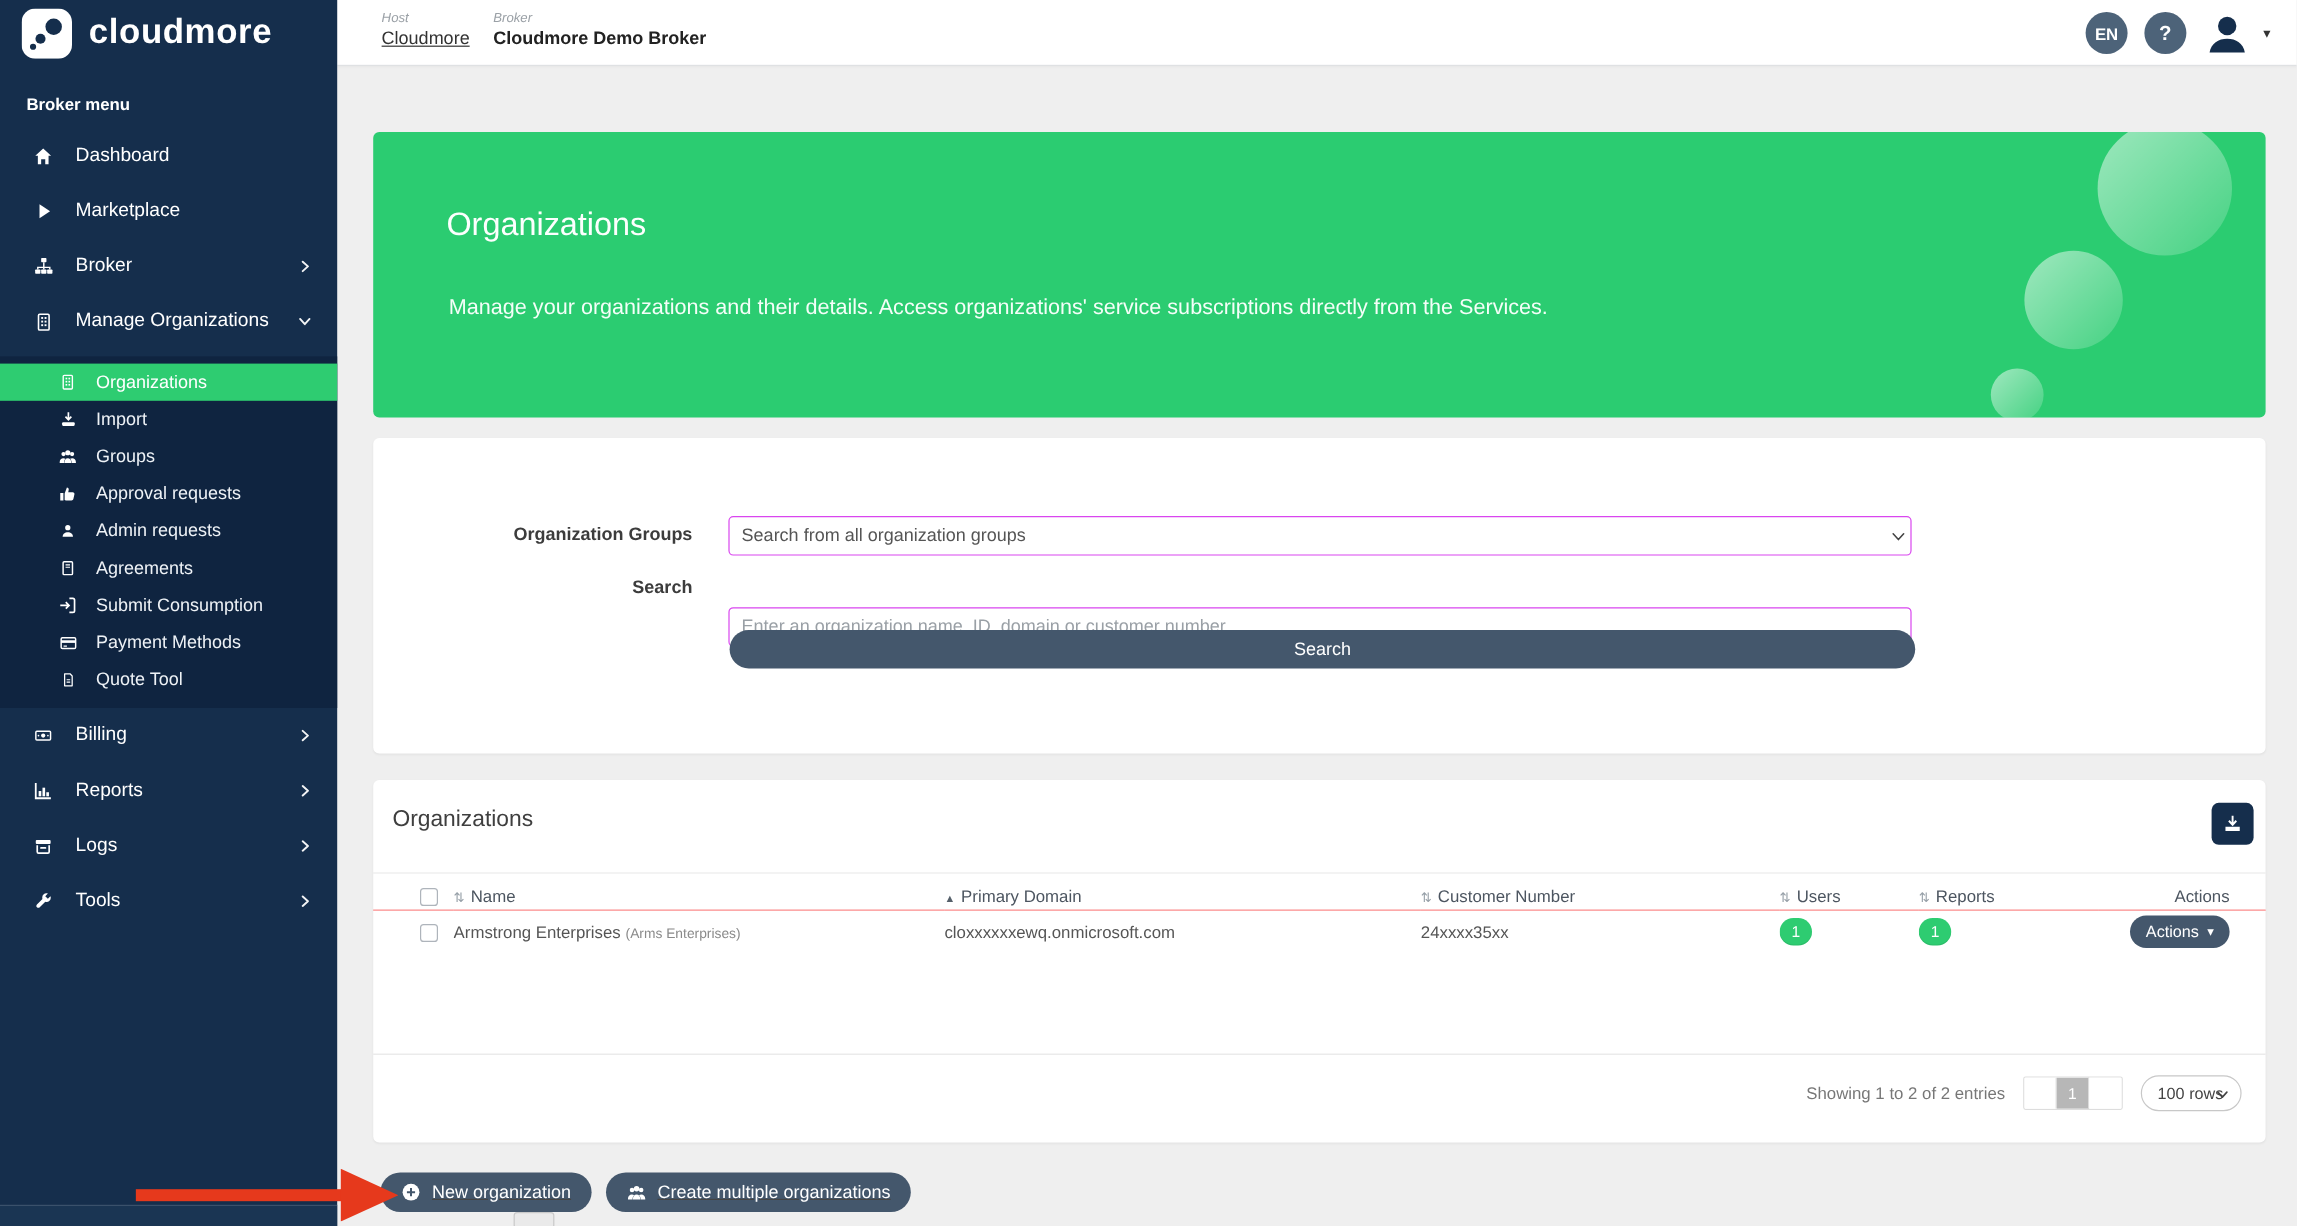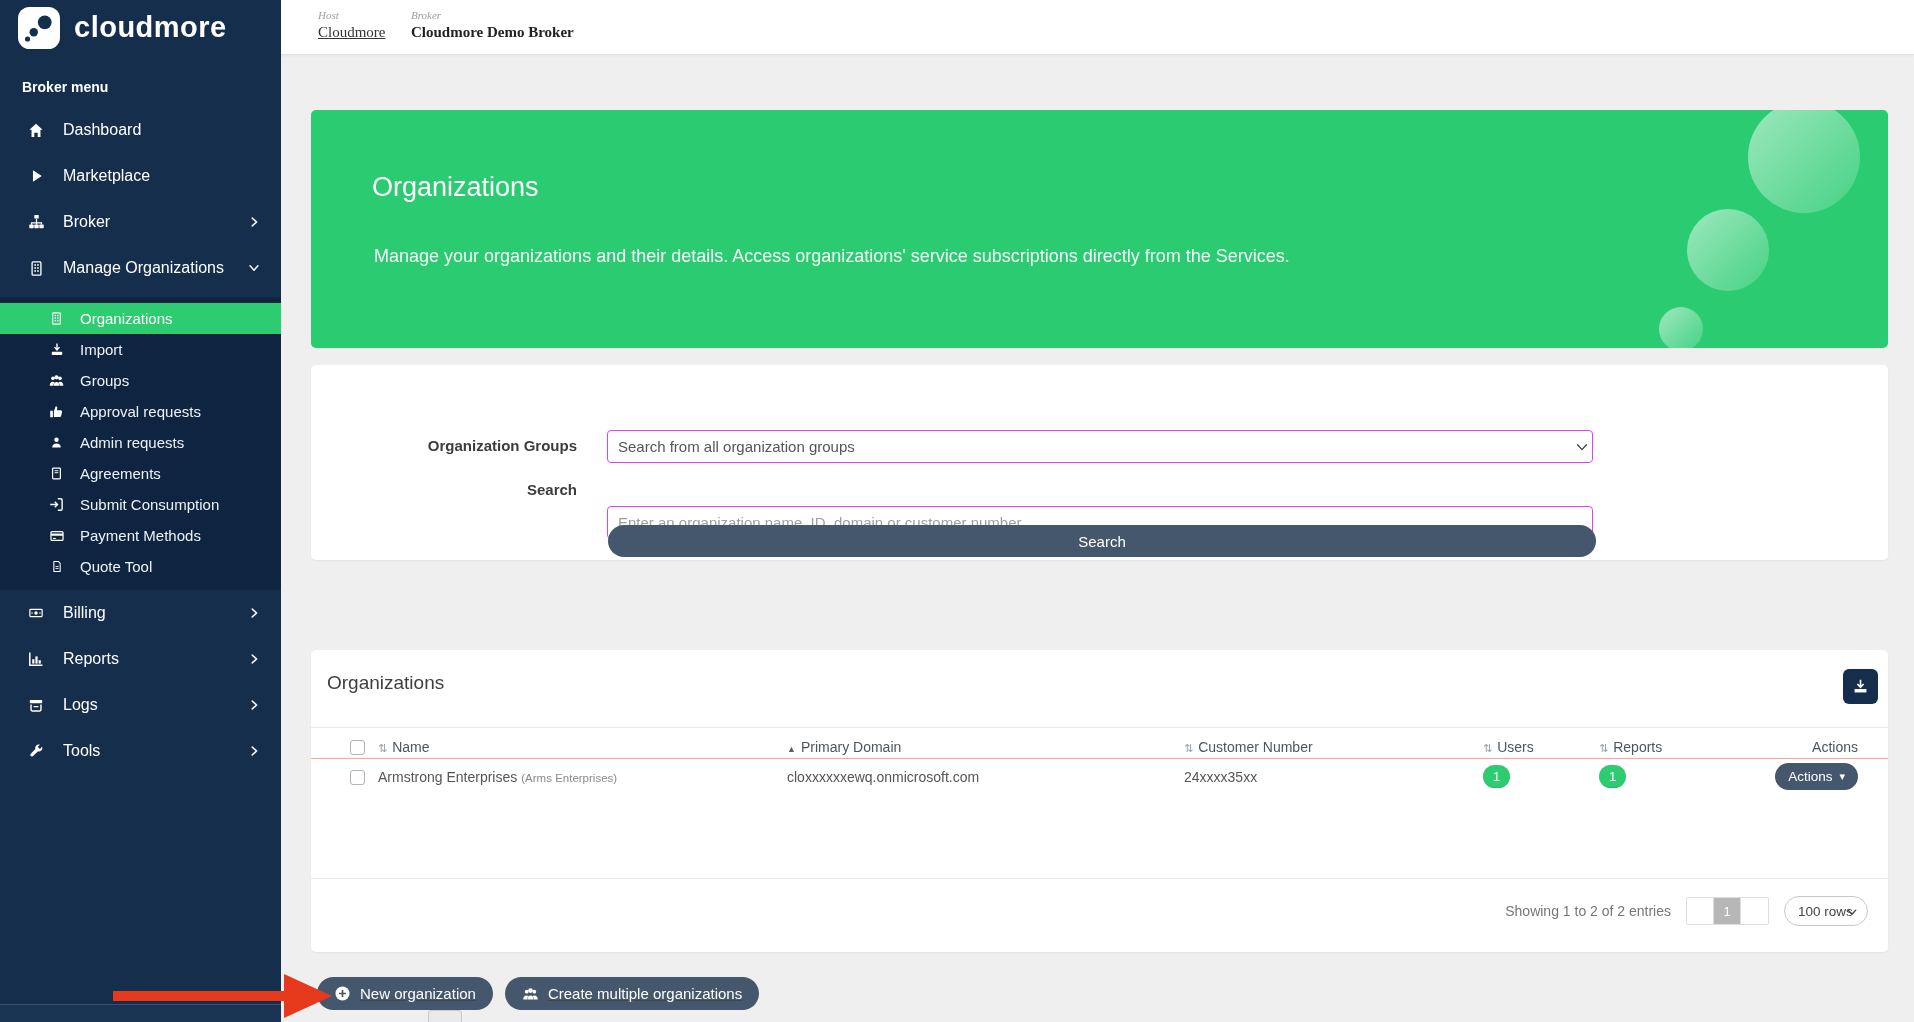--- a/index.html
+++ b/index.html
@@ -19,42 +19,42 @@
   .mi .chev { margin-left:auto; width:14px; height:14px; opacity:.95; }
   .submenu { background:#0f2440; padding:6px 0 8px 0; margin-top:6px; }
   .smi { height:31px; display:flex; align-items:center; padding-left:48px; font-size:15px; cursor:pointer; color:#eef2f6; }
   .smi .ico { width:17px; height:16px; margin-right:15px; display:flex; align-items:center; justify-content:center; flex:0 0 17px; }
   .smi.active { background:#2ecc71; color:#fff; }
   .after-sub { margin-top:9px; }
   .sidebar-footer { position:absolute; bottom:0; left:0; width:100%; height:18px; background:#1a3553; border-top:1px solid rgba(255,255,255,.14); }
   svg { display:block; }
   
   .topbar { position:absolute; left:281px; top:0; width:1633px; height:55px; background:#fff; border-bottom:1px solid #dfe1e3; box-shadow:0 1px 2px rgba(0,0,0,.04); }
-  .crumb { position:absolute; top:9px;font-family:Liberation Serif, serif; }
+  .crumb { position:absolute; top:9px; }
   .crumb .lab { font-size:11px; font-style:italic; color:#9aa0a6; }
   .crumb .val { font-size:15px; color:#333; margin-top:3px; }
   .crumb-host { left:37px; }
   .crumb-host .val { text-decoration:underline; cursor:pointer; }
   .crumb-broker { left:130px; }
   .crumb-broker .val { font-weight:bold; color:#222; }
   .top-right { position:absolute; right:22px; top:0; height:55px; display:flex; align-items:center; gap:14px; }
   .circ-btn { width:35px; height:35px; border-radius:50%; background:#4d6379; color:#fff; display:flex; align-items:center; justify-content:center; font-size:14px; font-weight:bold; cursor:pointer; }
   .avatar-wrap { display:flex; align-items:center; gap:10px; cursor:pointer; }
   .caret { font-size:12px; color:#333; }
   
   .hero { position:absolute; left:311px; top:110px; width:1577px; height:238px; background:#2bcc71; border-radius:5px; overflow:hidden; }
   .hero-circle { position:absolute; border-radius:50%; background:linear-gradient(135deg, rgba(255,255,255,.55), rgba(255,255,255,.12)); }
   .hc1 { width:112px; height:112px; left:1437px; top:-9px; }
   .hc2 { width:82px; height:82px; left:1376px; top:99px; }
   .hc3 { width:44px; height:44px; left:1348px; top:197px; }
   .hero-title { position:absolute; left:61px; top:62px; font-size:27px; color:#fdfffe; font-weight:normal; }
   .hero-desc { position:absolute; left:63px; top:136px; font-size:18px; color:#f4fef8; }
   
   .card { position:absolute; left:311px; background:#fff; border-radius:5px; box-shadow:0 1px 2px rgba(0,0,0,.05); }
-  .search-card { top:365px; width:1577px; height:195px; }
+  .search-card { top:365px; width:1577px; height:263px; }
   .form-label { position:absolute; left:0; width:266px; text-align:right; font-size:15px; font-weight:bold; color:#3c3c3c; }
   .lab1 { top:72px; } .lab2 { top:116px; }
   .field { position:absolute; left:296px; width:986px; height:33px; border:1px solid #d946ef; border-radius:4px; font-size:15px; color:#555; padding:0 30px 0 10px; background:#fff; font-family:inherit; }
   .field1 { top:65px; appearance:none; -webkit-appearance:none; }
   .field2 { top:110px;margin-top:31px; }
   .field2::placeholder { color:#9aa0a6; opacity:1; }
   .sel-chev { position:absolute; left:1264px; top:75px; width:14px; height:14px; pointer-events:none; }
   .search-btn { position:absolute; left:297px; top:160px; width:988px; height:32px; background:#44576c; color:#fff; border:none; border-radius:16px; font-size:15px; cursor:pointer; font-family:inherit; }
   
   .table-card { top:650px; width:1577px; height:302px; }
@@ -322,20 +322,31 @@
 </div>
 
 <div class="topbar">
   <div class="crumb crumb-host">
     <div class="lab">Host</div>
     <div class="val">Cloudmore</div>
   </div>
   <div class="crumb crumb-broker">
     <div class="lab">Broker</div>
     <div class="val">Cloudmore Demo Broker</div>
+  </div>
+  <div class="top-right">
+    <div class="circ-btn">EN</div>
+    <div class="circ-btn" style="font-size:17px;">?</div>
+    <div class="avatar-wrap">
+      <svg width="40" height="40" viewBox="0 0 24 24">
+        <circle cx="12" cy="8.2" r="4.6" fill="#152e4c"></circle>
+        <path d="M3.2 21.5c.7-4.6 4.4-6.9 8.8-6.9s8.1 2.3 8.8 6.9z" fill="#152e4c"></path>
+      </svg>
+      <span class="caret">▾</span>
+    </div>
   </div>
 </div>
 
 <div class="hero">
   <div class="hero-circle hc1"></div>
   <div class="hero-circle hc2"></div>
   <div class="hero-circle hc3"></div>
   <div class="hero-title">Organizations</div>
   <div class="hero-desc">Manage your organizations and their details. Access organizations' service subscriptions directly from the Services.</div>
 </div>

